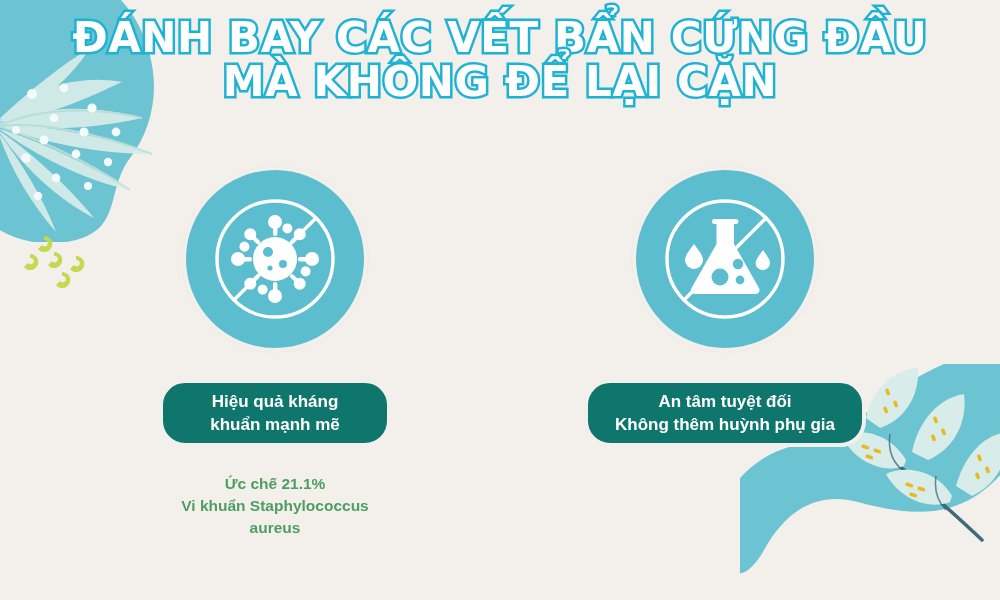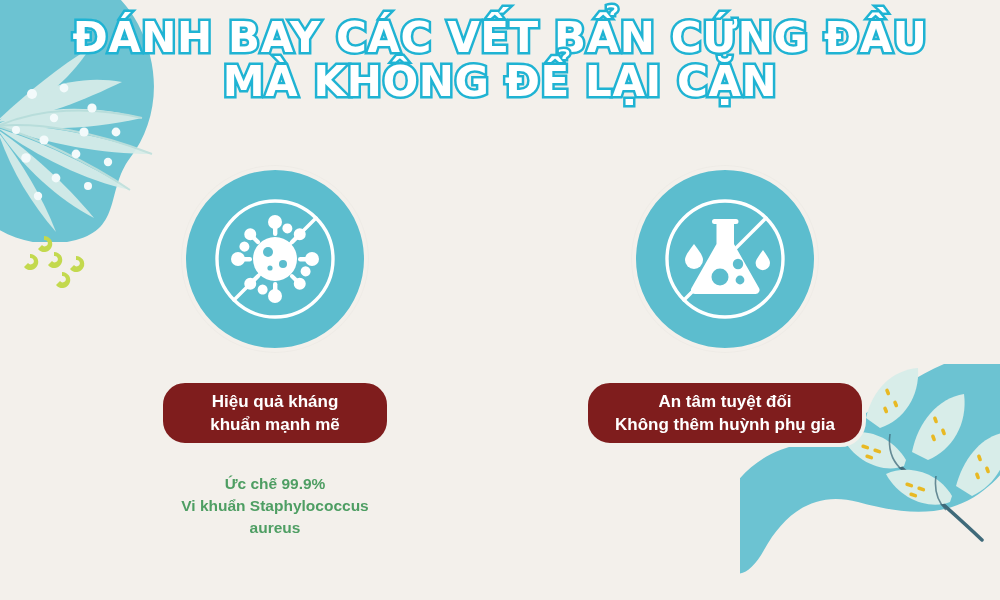--- a/index.html
+++ b/index.html
@@ -53,21 +53,21 @@
     width:186px;height:186px;border-radius:50%;
     background:#5CBDCE;
     border:4px solid #F3F0EB;
     box-sizing:border-box;
     display:flex;align-items:center;justify-content:center;
     box-shadow:0 0 0 1px rgba(0,0,0,.02);
   }
 
   .pill{
     margin-top:27px;
-    background:#7f1d1d;
+    background:#0f766e;
     border:4px solid #F3F0EB;
     border-radius:26px;
     color:#ffffff;
     font-weight:bold;
     font-size:17px;
     line-height:23px;
     text-align:center;
     padding:7px 26px;
     box-sizing:border-box;
     white-space:pre-line;
@@ -233,21 +233,21 @@
             <circle cx="60" cy="60" r="5"></circle>
             <circle cx="75" cy="72" r="4"></circle>
             <circle cx="62" cy="76" r="2.6"></circle>
           </g>
         </svg>
       </div>
 
       <div class="pill">Hiệu quả kháng
 khuẩn mạnh mẽ</div>
 
-      <div class="desc">Ức chế 99.9%
+      <div class="desc">Ức chế 21.1%
 Vi khuẩn Staphylococcus
 aureus</div>
     </div>
 
     <div class="col">
       <div class="circle">
         <svg width="134" height="134" viewBox="0 0 134 134">
           <circle cx="67" cy="67" r="58" fill="none" stroke="#FFFFFF" stroke-width="3.4"></circle>
           <line x1="26" y1="108" x2="108" y2="26" stroke="#FFFFFF" stroke-width="3.4" stroke-linecap="round"></line>
           <g fill="#FFFFFF">

